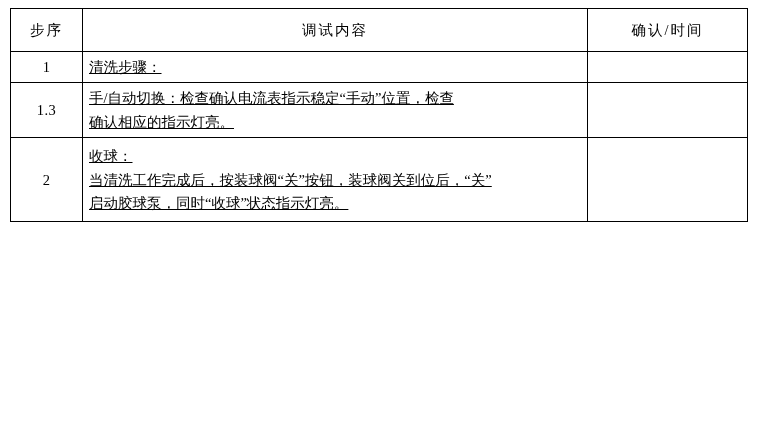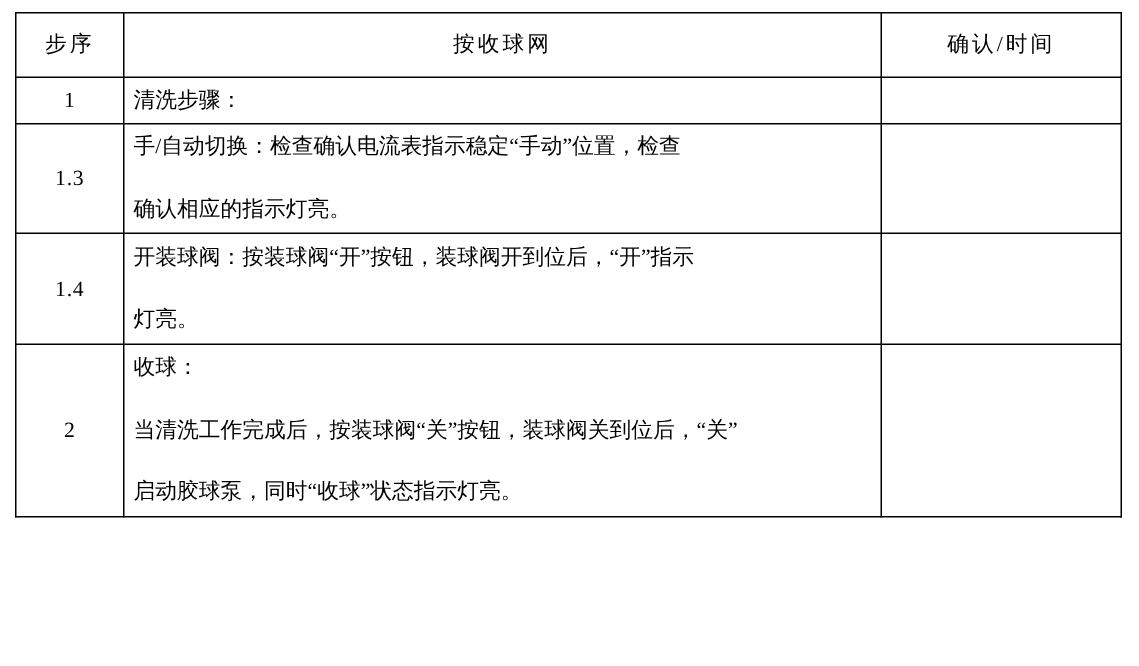--- a/index.html
+++ b/index.html
@@ -45,49 +45,50 @@
     letter-spacing: 2px;
   }
   td.step-cell {
     text-align: center;
     letter-spacing: 0.5px;
   }
   td.content-cell {
     text-align: left;
     padding-left: 8px;
     padding-right: 8px;
+    text-decoration: underline;
   }
   td.confirm-cell {
     text-align: center;
   }
   .row-h1 { height: 27px; }
   .row-h2 { height: 54px; }
   .row-h3 { height: 74px; }
   .row-h4 { height: 84px; }
   .line { display: block; white-space: normal; }
-  .content-cell .line + .line { margin-top: 19px; }
+  .content-cell .line + .line { margin-top: 1px; }
   .justified {
     text-align: justify;
     text-justify: inter-ideograph;
   }
 </style>
 </head>
 <body>
 
 <div class="page">
   <table class="debug-table">
     <colgroup>
       <col class="col-step">
       <col class="col-content">
       <col class="col-confirm">
     </colgroup>
     <thead>
       <tr>
         <td>步序</td>
-        <td>按收球网</td>
+        <td>调试内容</td>
         <td>确认/时间</td>
       </tr>
     </thead>
     <tbody>
       <tr class="row-h1">
         <td class="step-cell">1</td>
         <td class="content-cell">
           <span class="line">清洗步骤：</span>
         </td>
         <td class="confirm-cell"></td>
@@ -97,28 +98,20 @@
         <td class="step-cell">1.3</td>
         <td class="content-cell justified">
           <span class="line">手/自动切换：检查确认电流表指示稳定“手动”位置，检查</span>
           <span class="line">确认相应的指示灯亮。</span>
         </td>
         <td class="confirm-cell"></td>
       </tr>
 
 
 
-      <tr class="row-h3">
-        <td class="step-cell">1.4</td>
-        <td class="content-cell justified">
-          <span class="line">开装球阀：按装球阀“开”按钮，装球阀开到位后，“开”指示</span>
-          <span class="line">灯亮。</span>
-        </td>
-        <td class="confirm-cell"></td>
-      </tr>
 
       <tr class="row-h4">
         <td class="step-cell">2</td>
         <td class="content-cell justified">
           <span class="line">收球：</span>
           <span class="line">当清洗工作完成后，按装球阀“关”按钮，装球阀关到位后，“关”</span>
           <span class="line">启动胶球泵，同时“收球”状态指示灯亮。</span>
         </td>
         <td class="confirm-cell"></td>
       </tr>

